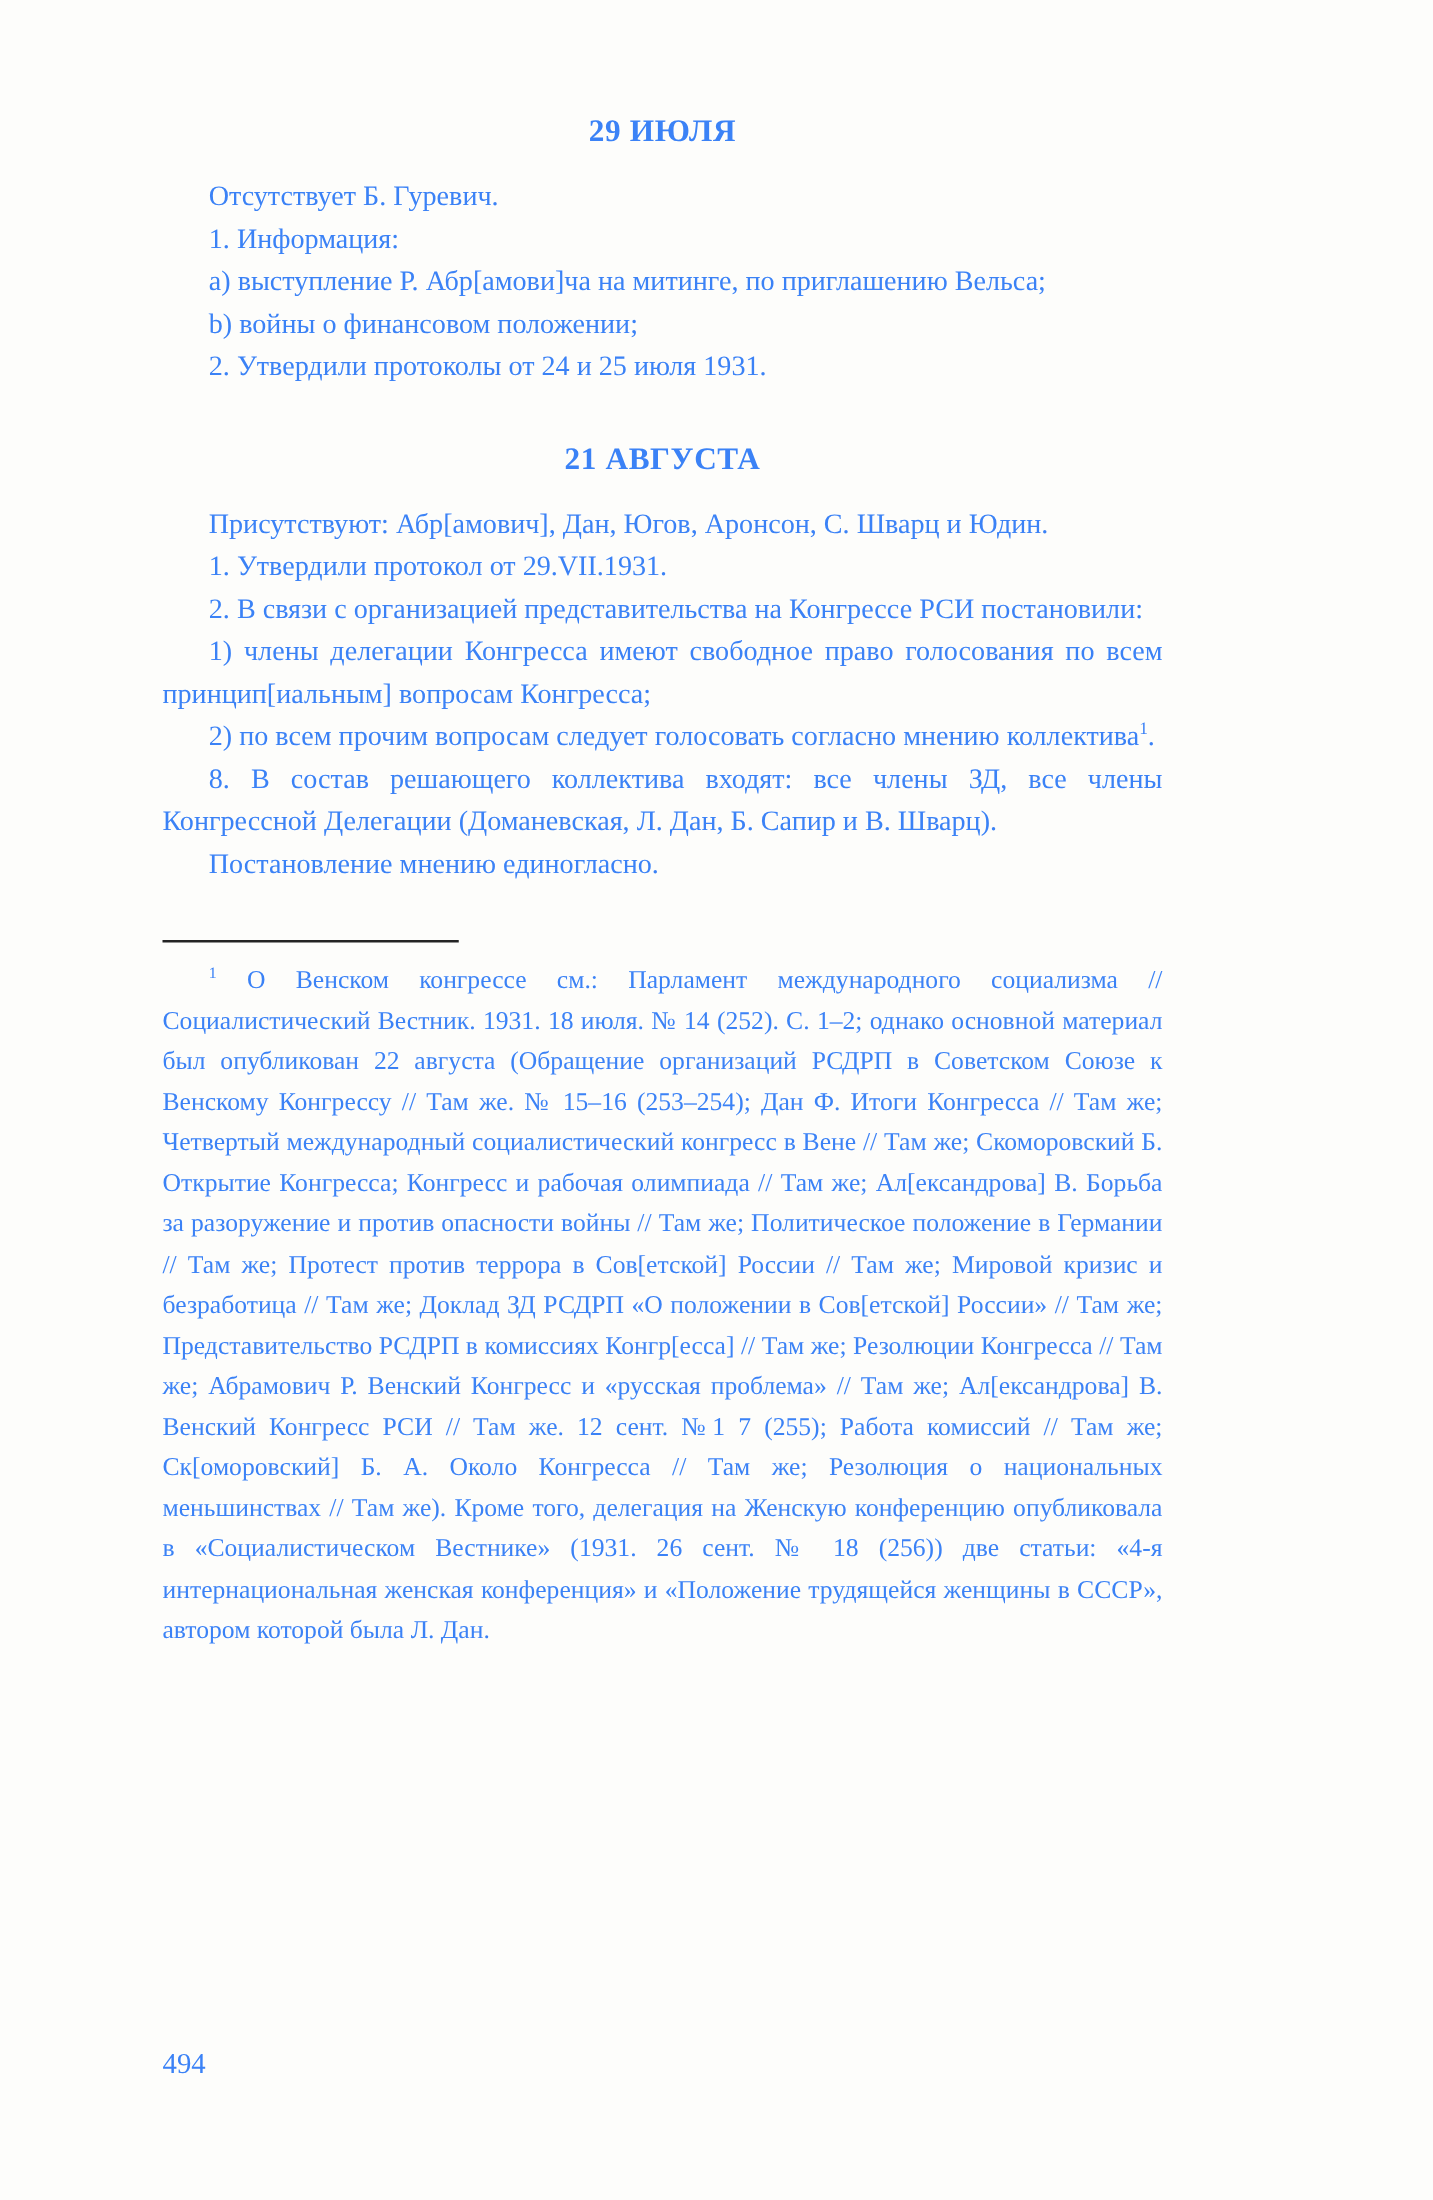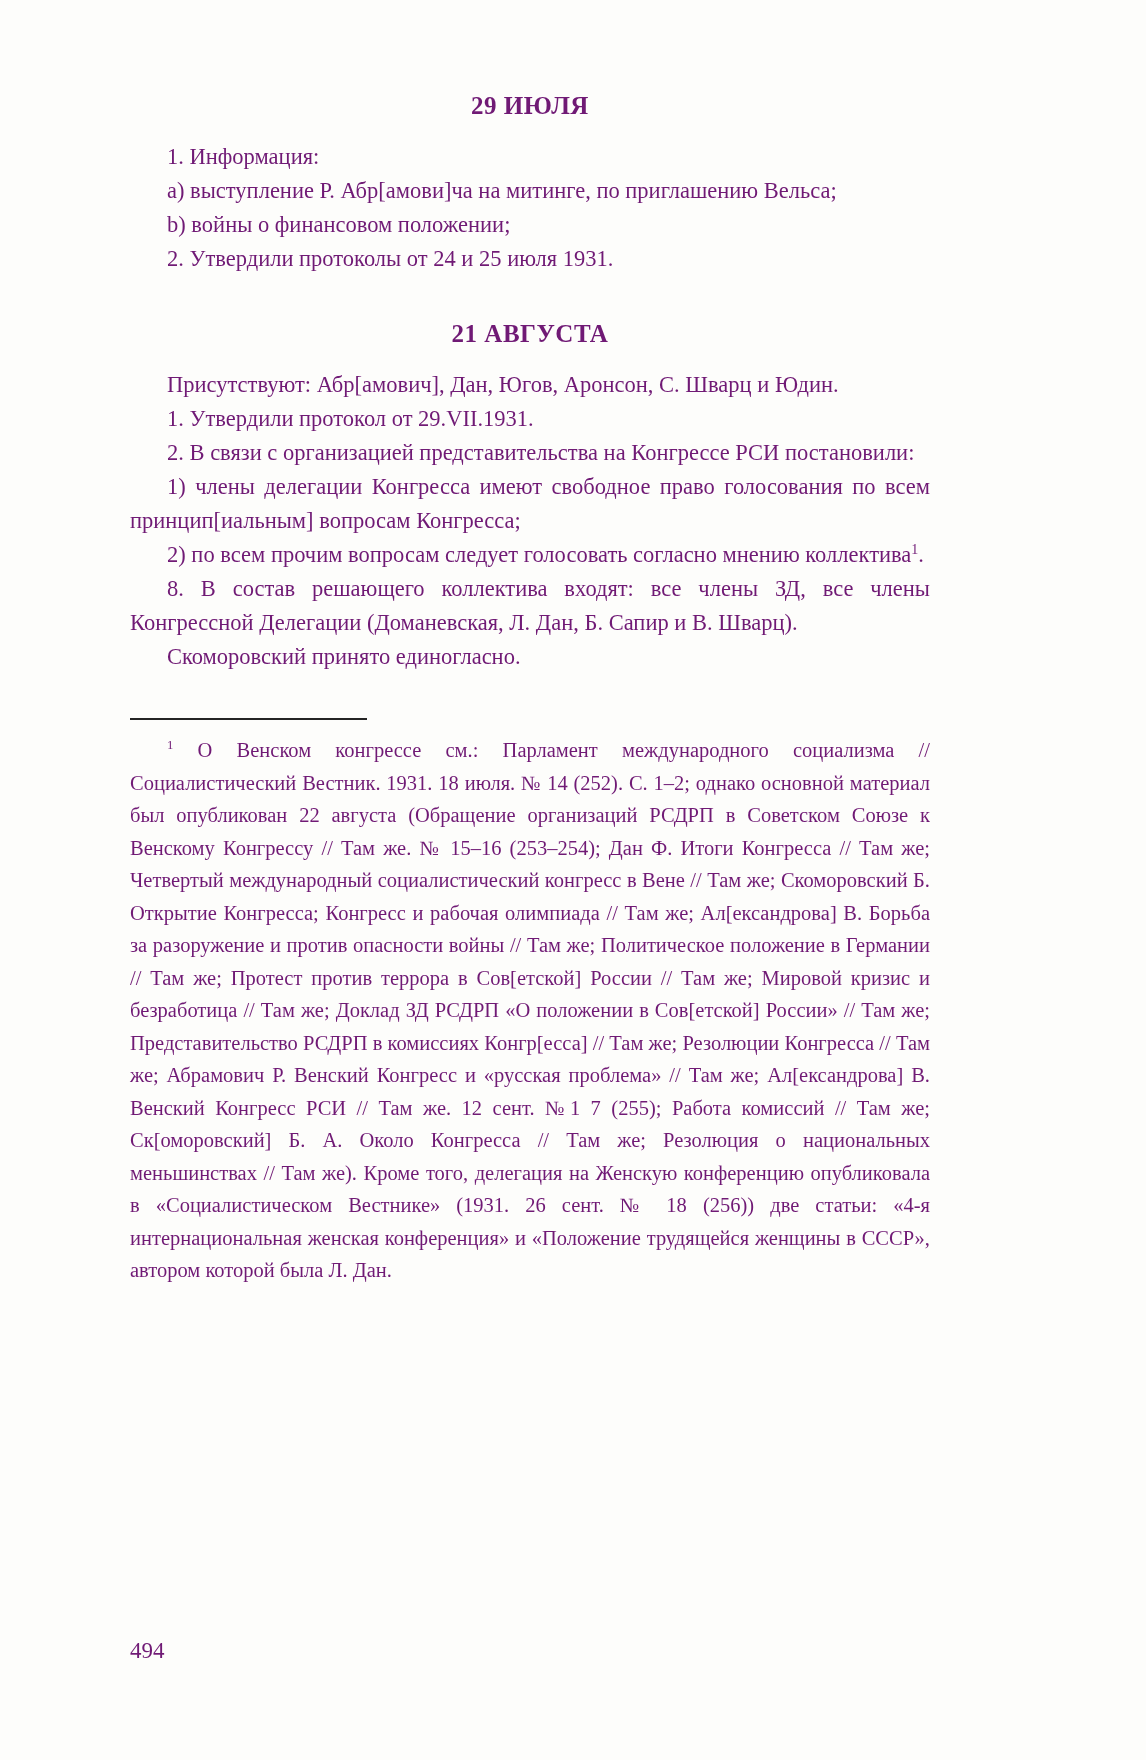--- a/index.html
+++ b/index.html
@@ -4,21 +4,21 @@
 <style>
   * { box-sizing: border-box; }
   html, body { margin: 0; padding: 0; }
   body { background: #e9e9e9; }
   .page {
     position: relative;
     width: 1146px;
     height: 1760px;
     margin: 0 auto;
     background: #fdfdfb;
-    color: #701a75;
+    color: #3b82f6;
     font-family: "Liberation Serif", "DejaVu Serif", serif;
     overflow: hidden;
   }
   .content {
     position: absolute;
     left: 130px;
     top: 92px;
     width: 800px;
   }
   .section-heading {
@@ -65,35 +65,36 @@
   }
 </style>
 </head>
 <body>
 
 <div class="page">
   <div class="content">
 
     <div class="section">
       <h2 class="section-heading">29 ИЮЛЯ</h2>
+      <p class="para">Отсутствует Б. Гуревич.</p>
       <p class="para">1. Информация:</p>
       <p class="para">а) выступление Р. Абр[амови]ча на митинге, по приглашению Вельса;</p>
       <p class="para">b) войны о финансовом положении;</p>
       <p class="para">2. Утвердили протоколы от 24 и 25 июля 1931.</p>
     </div>
 
     <div class="section">
       <h2 class="section-heading">21 АВГУСТА</h2>
       <p class="para">Присутствуют: Абр[амович], Дан, Югов, Аронсон, С. Шварц и Юдин.</p>
       <p class="para">1. Утвердили протокол от 29.VII.1931.</p>
       <p class="para">2. В связи с организацией представительства на Конгрессе РСИ постановили:</p>
       <p class="para">1) члены делегации Конгресса имеют свободное право голосования по всем принцип[иальным] вопросам Конгресса;</p>
       <p class="para"><span>2) по всем прочим вопросам следует голосовать согласно мнению коллектива</span><sup class="fn-ref">1</sup><span>.</span></p>
       <p class="para">8. В состав решающего коллектива входят: все члены ЗД, все члены Конгрессной Делегации (Доманевская, Л. Дан, Б. Сапир и В. Шварц).</p>
-      <p class="para">Скоморовский принято единогласно.</p>
+      <p class="para">Постановление мнению единогласно.</p>
     </div>
 
     <div class="footnote-block">
       <div class="footnote-rule"></div>
       <p class="footnote"><sup class="fn-ref">1</sup><span> О Венском конгрессе см.: Парламент международного социализма // Социалистический Вестник. 1931. 18 июля. № 14 (252). С. 1–2; однако основной материал был опубликован 22 августа (Обращение организаций РСДРП в Советском Союзе к Венскому Конгрессу // Там же. № 15–16 (253–254); </span><span class="it">Дан Ф.</span><span> Итоги Конгресса // Там же; Четвертый международный социалистический конгресс в Вене // Там же; </span><span class="it">Скоморовский Б.</span><span> Открытие Конгресса; Конгресс и рабочая олимпиада // Там же; </span><span class="it">Ал[ександрова] В.</span><span> Борьба за разоружение и против опасности войны // Там же; Политическое положение в Германии // Там же; Протест против террора в Сов[етской] России // Там же; Мировой кризис и безработица // Там же; Доклад ЗД РСДРП «О положении в Сов[етской] России» // Там же; Представительство РСДРП в комиссиях Конгр[есса] // Там же; Резолюции Конгресса // Там же; Абрамович Р. Венский Конгресс и «русская проблема» // Там же; </span><span class="it">Ал[ександрова] В.</span><span> Венский Конгресс РСИ // Там же. 12 сент. №1 7 (255); Работа комиссий // Там же; </span><span class="it">Ск[оморовский] Б. А.</span><span> Около Конгресса // Там же; Резолюция о национальных меньшинствах // Там же). Кроме того, делегация на Женскую конференцию опубликовала в «Социалистическом Вестнике» (1931. 26 сент. № 18 (256)) две статьи: «4-я интернациональная женская конференция» и «Положение трудящейся женщины в СССР», автором которой была Л. Дан.</span></p>
     </div>
 
   </div>
 
   <div class="page-number">494</div>

